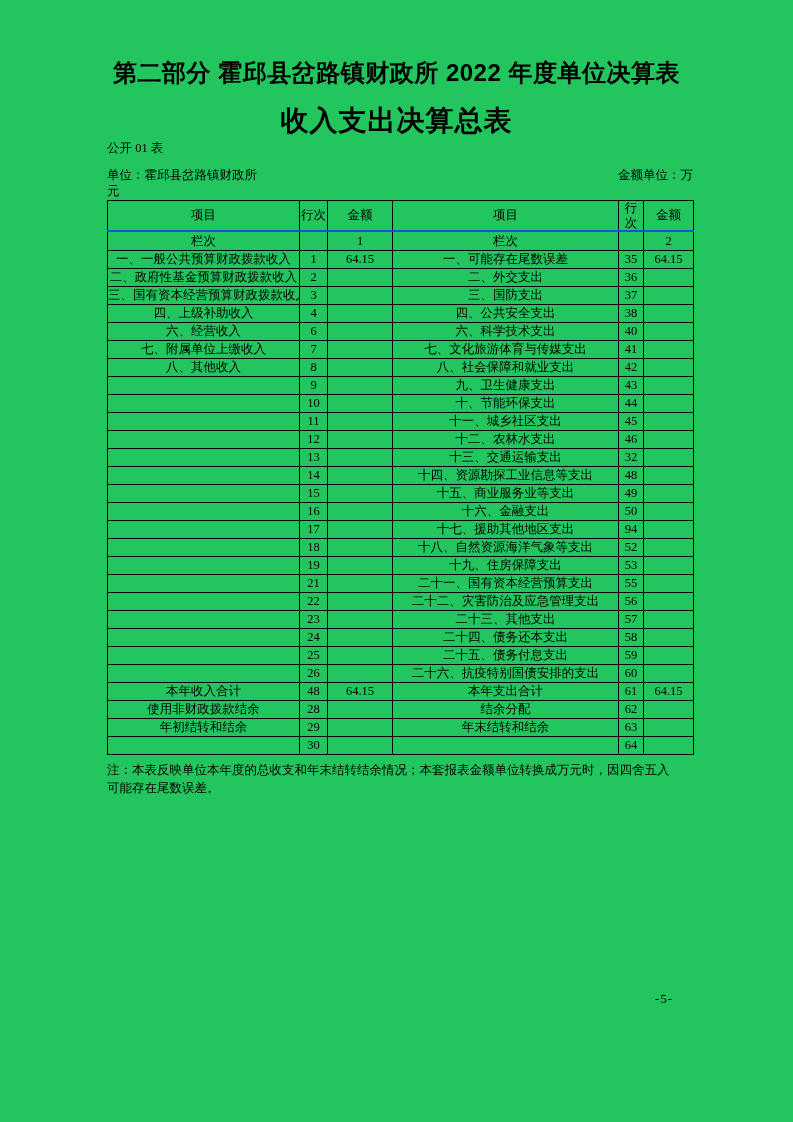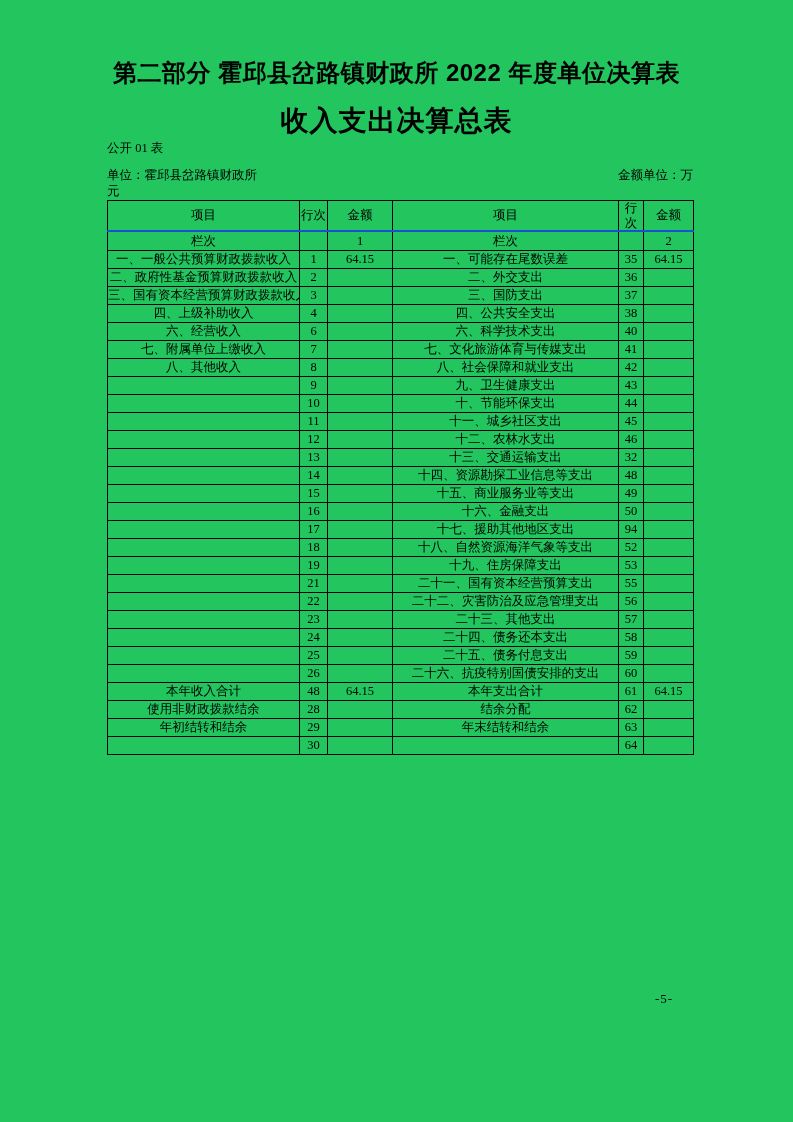--- a/index.html
+++ b/index.html
@@ -335,16 +335,20 @@
             <td class="item-cell"></td>
             <td class="rowno-cell">30</td>
             <td class="amount-cell"></td>
             <td class="item-cell"></td>
             <td class="rowno-cell">64</td>
             <td class="amount-cell"></td>
           </tr>
         </tbody>
     </table>
 
+    <div class="note">
+      <div>注：本表反映单位本年度的总收支和年末结转结余情况；本套报表金额单位转换成万元时，因四舍五入</div>
+      <div>可能存在尾数误差。</div>
+    </div>
   </div>
 
   <div class="page-number">-5-</div>
 </div>
 
 </body></html>

